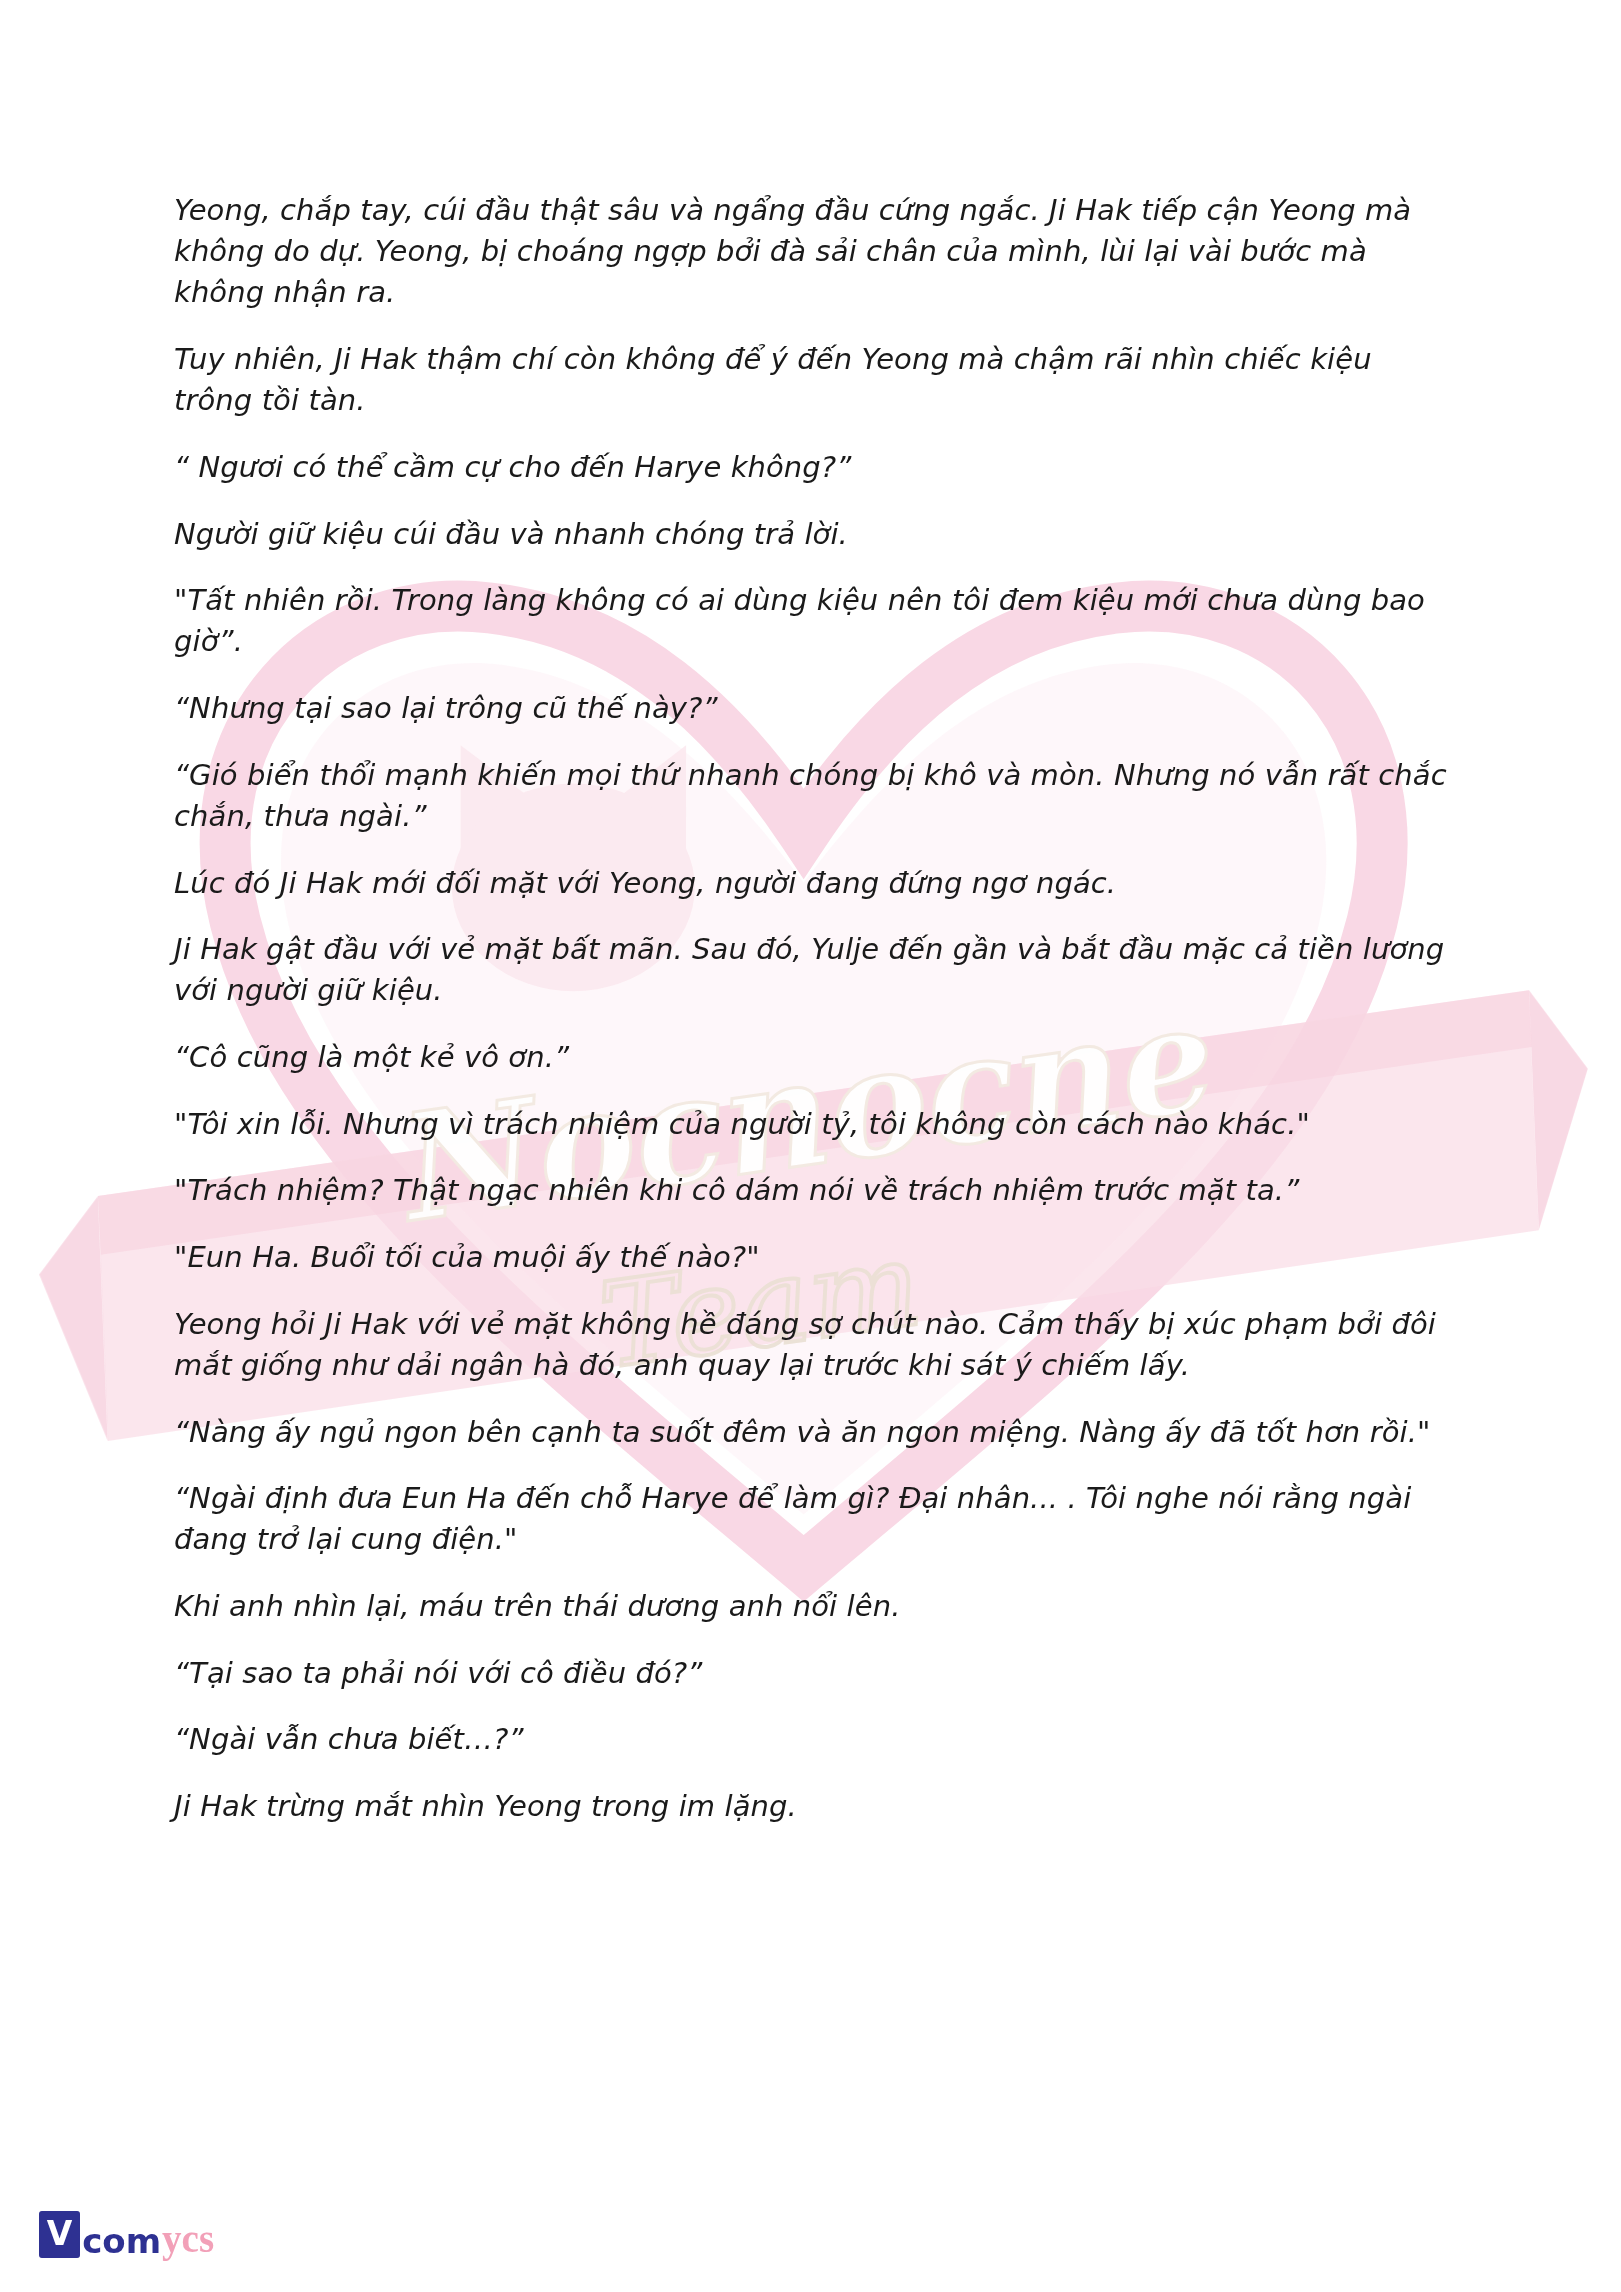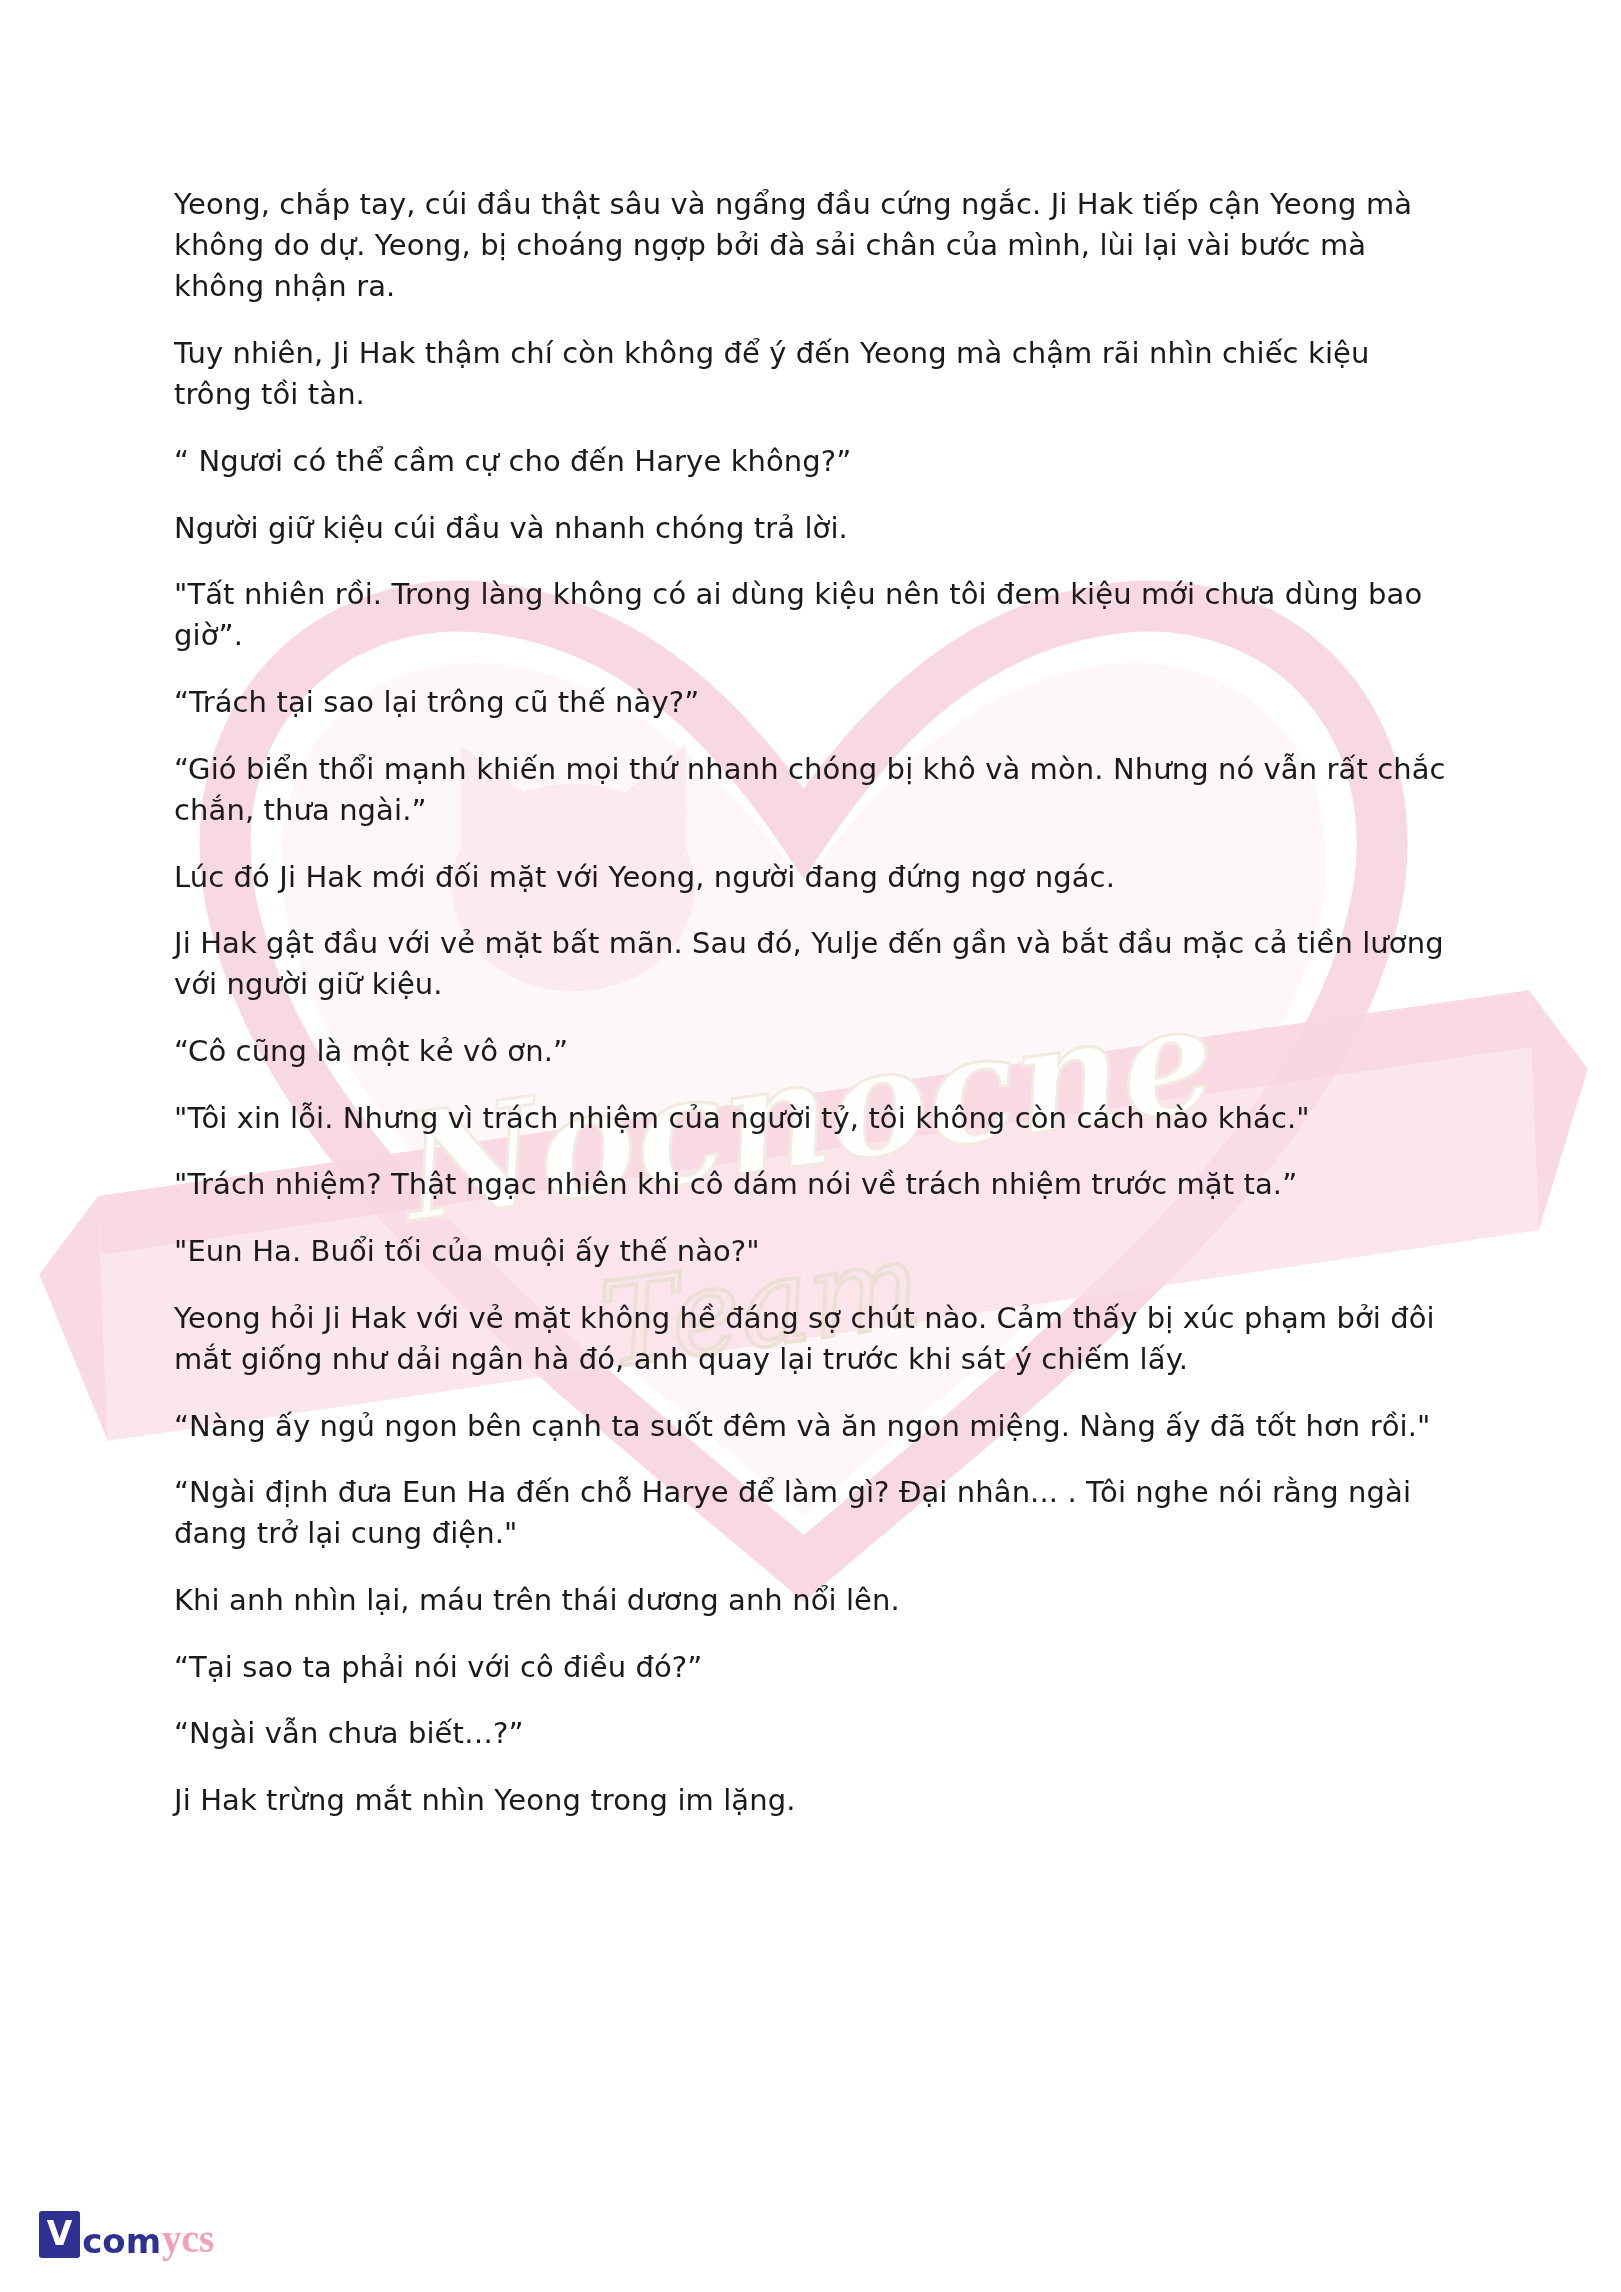--- a/index.html
+++ b/index.html
@@ -26,23 +26,24 @@
     width: 1621px;
     height: 2293px;
     pointer-events: none;
     z-index: 1;
   }
 
   
   .content {
     position: absolute;
     left: 174px;
-    top: 184px;
+    top: 190px;
     width: 1274px;
     z-index: 3;
+    font-style: italic;
   }
   .para {
     font-size: 29px;
     line-height: 1.42;
     color: #1a1a1a;
     margin: 0 0 25.5px 0;
     letter-spacing: 0.1px;
     font-family: "DejaVu Sans", sans-serif;
     font-weight: 400;
   }
@@ -131,21 +132,21 @@
       <text x="620" y="1395" font-family="DejaVu Serif, serif" font-size="120" font-style="italic" fill="none" stroke="#d9c6b0" stroke-width="4" opacity="0.9" transform="rotate(-8 620 1395)">Team</text>
     </g>
   </svg>
 
   <div class="content">
     <p class="para">Yeong, chắp tay, cúi đầu thật sâu và ngẩng đầu cứng ngắc. Ji Hak tiếp cận Yeong mà không do dự. Yeong, bị choáng ngợp bởi đà sải chân của mình, lùi lại vài bước mà không nhận ra.</p>
     <p class="para">Tuy nhiên, Ji Hak thậm chí còn không để ý đến Yeong mà chậm rãi nhìn chiếc kiệu trông tồi tàn.</p>
     <p class="para">“ Ngươi có thể cầm cự cho đến Harye không?”</p>
     <p class="para">Người giữ kiệu cúi đầu và nhanh chóng trả lời.</p>
     <p class="para">"Tất nhiên rồi. Trong làng không có ai dùng kiệu nên tôi đem kiệu mới chưa dùng bao giờ”.</p>
-    <p class="para">“Trách tại sao lại trông cũ thế này?”</p>
+    <p class="para">“Nhưng tại sao lại trông cũ thế này?”</p>
     <p class="para">“Gió biển thổi mạnh khiến mọi thứ nhanh chóng bị khô và mòn. Nhưng nó vẫn rất chắc chắn, thưa ngài.”</p>
     <p class="para">Lúc đó Ji Hak mới đối mặt với Yeong, người đang đứng ngơ ngác.</p>
     <p class="para">Ji Hak gật đầu với vẻ mặt bất mãn. Sau đó, Yulje đến gần và bắt đầu mặc cả tiền lương với người giữ kiệu.</p>
     <p class="para">“Cô cũng là một kẻ vô ơn.”</p>
     <p class="para">"Tôi xin lỗi. Nhưng vì trách nhiệm của người tỷ, tôi không còn cách nào khác."</p>
     <p class="para">"Trách nhiệm? Thật ngạc nhiên khi cô dám nói về trách nhiệm trước mặt ta.”</p>
     <p class="para">"Eun Ha. Buổi tối của muội ấy thế nào?"</p>
     <p class="para">Yeong hỏi Ji Hak với vẻ mặt không hề đáng sợ chút nào. Cảm thấy bị xúc phạm bởi đôi mắt giống như dải ngân hà đó, anh quay lại trước khi sát ý chiếm lấy.</p>
     <p class="para">“Nàng ấy ngủ ngon bên cạnh ta suốt đêm và ăn ngon miệng. Nàng ấy đã tốt hơn rồi."</p>
     <p class="para">“Ngài định đưa Eun Ha đến chỗ Harye để làm gì? Đại nhân... . Tôi nghe nói rằng ngài đang trở lại cung điện."</p>

